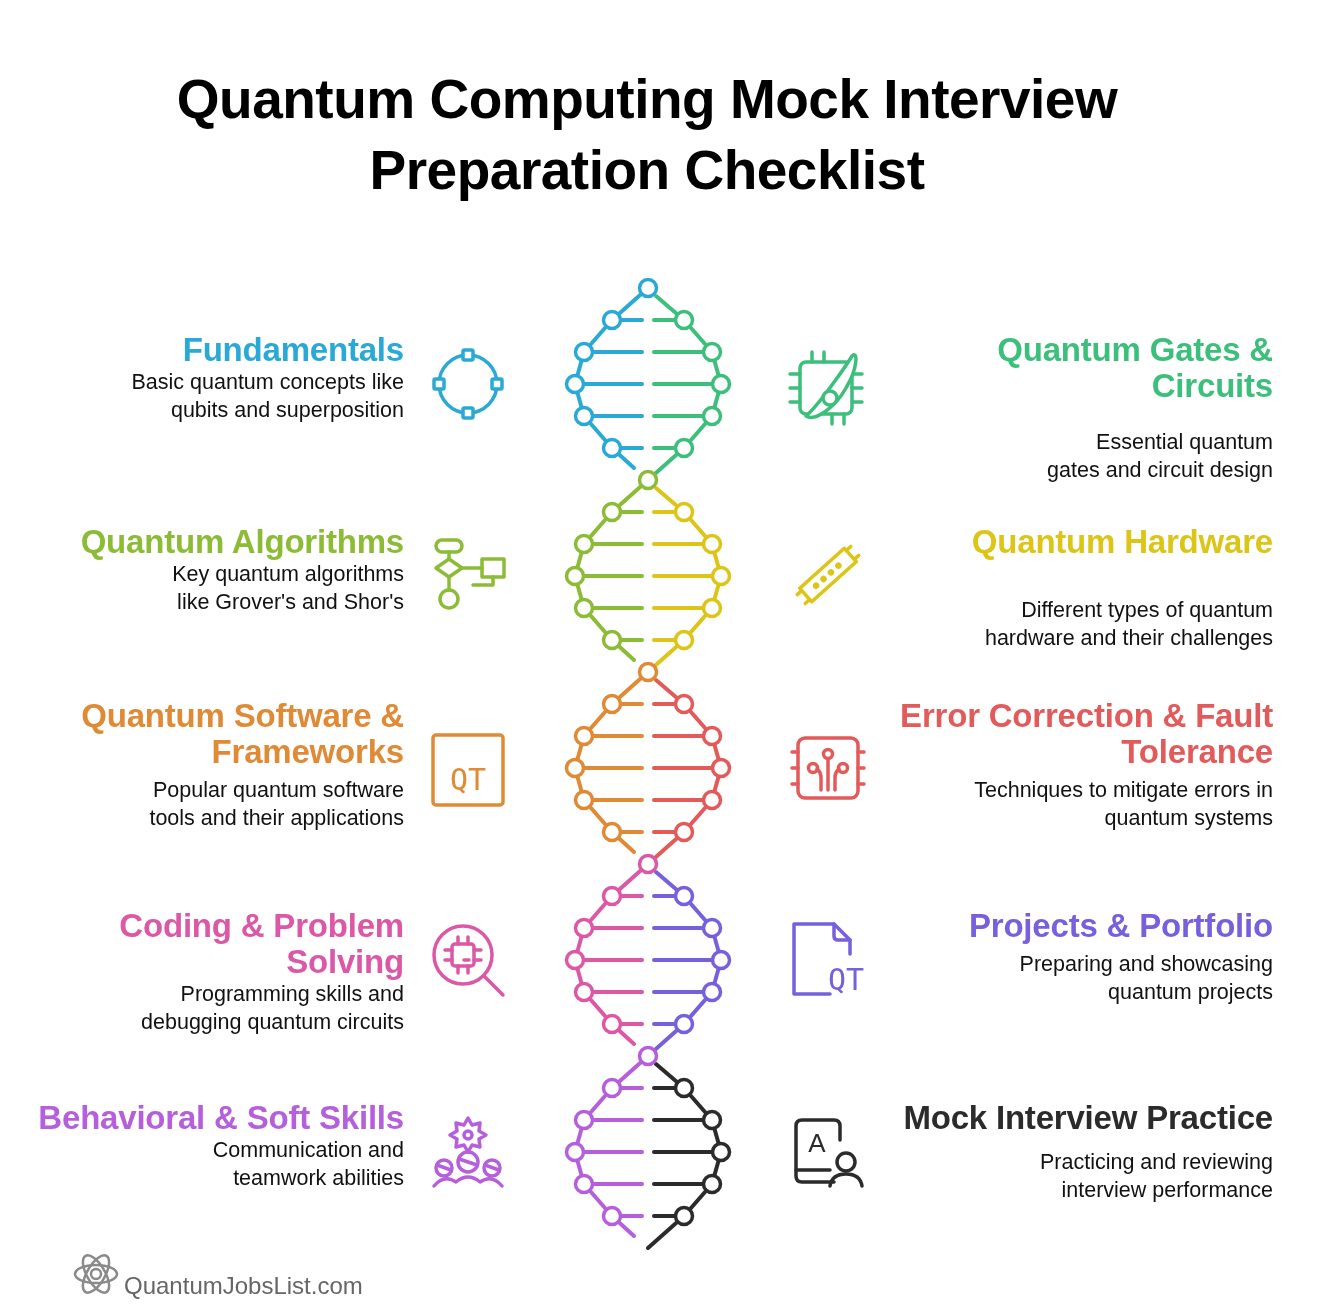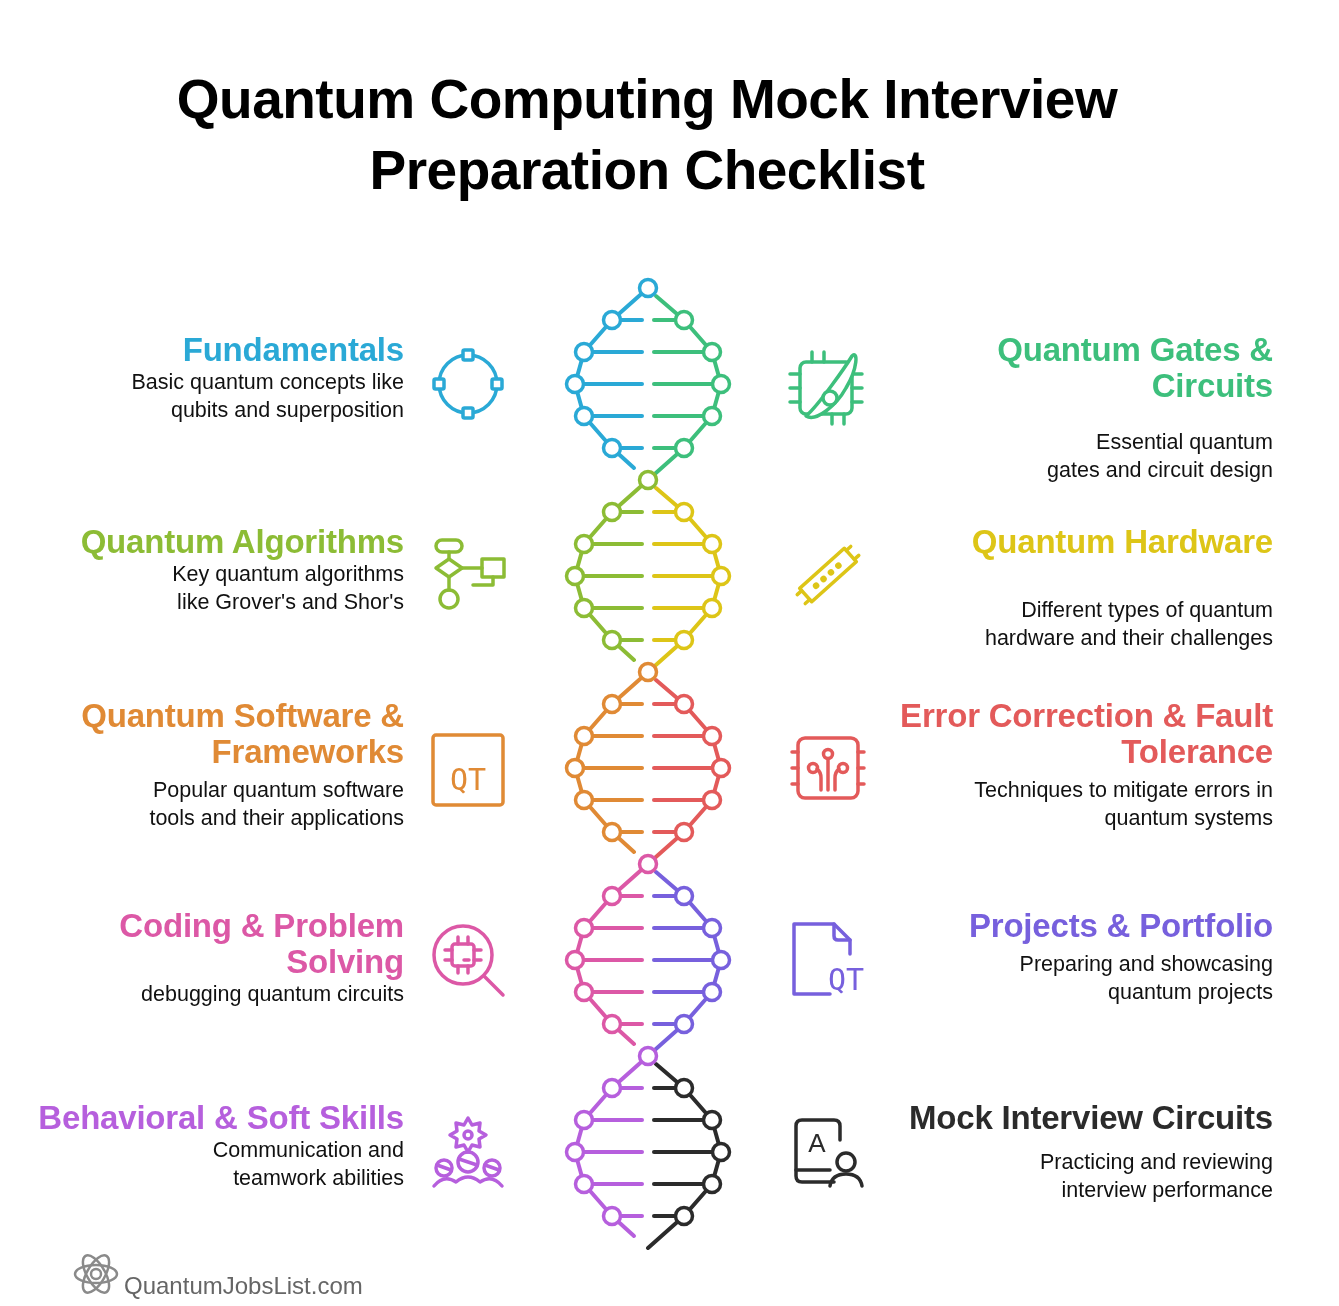--- a/index.html
+++ b/index.html
@@ -167,20 +167,21 @@
     <div>Frameworks</div>
   </div>
   <div class="d tight">
     <div>Popular quantum software</div>
     <div>tools and their applications</div>
   </div>
 </div>
 <div class="item left" style="top:908px;">
   <div class="h" style="color:#dc58a6">Coding &amp; Problem Solving</div>
   <div class="d">
+    <div>Programming skills and</div>
     <div>debugging quantum circuits</div>
   </div>
 </div>
 <div class="item left" style="top:1100px;">
   <div class="h" style="color:#b65fdd">Behavioral &amp; Soft Skills</div>
   <div class="d">
     <div>Communication and</div>
     <div>teamwork abilities</div>
   </div>
 </div>
@@ -210,21 +211,21 @@
   </div>
 </div>
 <div class="item right" style="top:908px;">
   <div class="h" style="color:#7760dd">Projects &amp; Portfolio</div>
   <div class="d" style="margin-top:6px">
     <div>Preparing and showcasing</div>
     <div>quantum projects</div>
   </div>
 </div>
 <div class="item right" style="top:1100px;">
-  <div class="h" style="color:#2b2b2b">Mock Interview Circuits</div>
+  <div class="h" style="color:#2b2b2b">Mock Interview Practice</div>
   <div class="d" style="margin-top:12px">
     <div>Practicing and reviewing</div>
     <div>interview performance</div>
   </div>
 </div>
 
 <div class="icon" style="left:428px;top:344px;">
   <svg viewBox="0 0 80 80" fill="none" stroke="#2aa9d6" stroke-width="3.5" stroke-linecap="round" stroke-linejoin="round">
     <circle cx="40" cy="40" r="29"></circle>
     <rect x="35" y="6" width="10" height="10" rx="1.5" fill="#fff"></rect>

